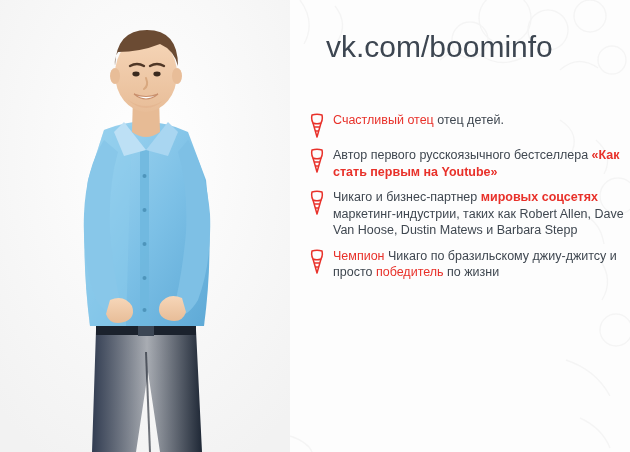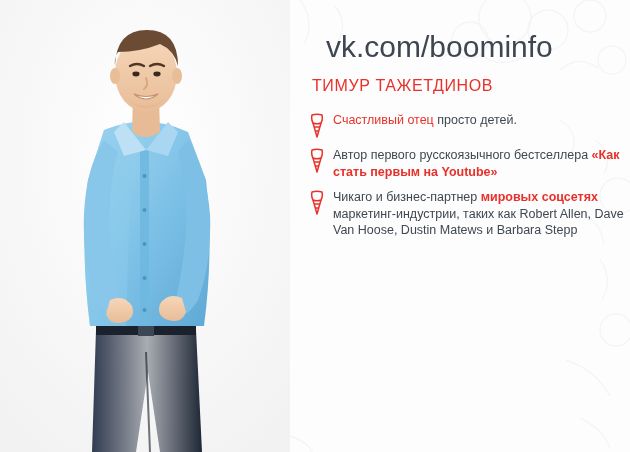--- a/index.html
+++ b/index.html
@@ -220,32 +220,31 @@
       <path d="M146 78 q3 8 -2 11" stroke="#d9a87f" stroke-width="2" fill="none" stroke-linecap="round"></path>
 
       <path d="M134 94 q12 10 24 0 q-12 5 -24 0 z" fill="#ffffff" stroke="#c98f6c" stroke-width="1.2"></path>
 
       <path d="M128 100 q18 12 36 0 q-18 16 -36 0 z" fill="#dfae88" opacity="0.45"></path>
     </svg>
   </div>
 
   <div class="content">
     <div class="headline">vk.com/boominfo</div>
-    <div class="subhead">ТИМУР ТАЖЕТДИНОВ</div>
     <div class="bullets" id="bullets">
         <div class="bullet">
           <span class="bullet-marker"><svg viewBox="0 0 22 26" width="22" height="26">
   <g fill="none" stroke="#e8312a" stroke-width="1.5" stroke-linejoin="round">
     <path d="M6 2 q5 -1.4 10 0 q1 5 -1 8 q-4 1.6 -8 0 q-2 -3 -1 -8 Z"></path>
     <path d="M7 10 L11 24 L15 10"></path>
     <path d="M8.2 14 L13.8 14"></path>
     <path d="M9.2 18 L12.8 18"></path>
   </g>
 </svg></span>
-          <span class="bullet-text"><span class="hl">Счастливый отец</span><span> просто детей.</span></span>
+          <span class="bullet-text"><span class="hl">Счастливый отец</span><span> отец детей.</span></span>
         </div>
         <div class="bullet">
           <span class="bullet-marker"><svg viewBox="0 0 22 26" width="22" height="26">
   <g fill="none" stroke="#e8312a" stroke-width="1.5" stroke-linejoin="round">
     <path d="M6 2 q5 -1.4 10 0 q1 5 -1 8 q-4 1.6 -8 0 q-2 -3 -1 -8 Z"></path>
     <path d="M7 10 L11 24 L15 10"></path>
     <path d="M8.2 14 L13.8 14"></path>
     <path d="M9.2 18 L12.8 18"></path>
   </g>
 </svg></span>
@@ -254,17 +253,28 @@
         <div class="bullet">
           <span class="bullet-marker"><svg viewBox="0 0 22 26" width="22" height="26">
   <g fill="none" stroke="#e8312a" stroke-width="1.5" stroke-linejoin="round">
     <path d="M6 2 q5 -1.4 10 0 q1 5 -1 8 q-4 1.6 -8 0 q-2 -3 -1 -8 Z"></path>
     <path d="M7 10 L11 24 L15 10"></path>
     <path d="M8.2 14 L13.8 14"></path>
     <path d="M9.2 18 L12.8 18"></path>
   </g>
 </svg></span>
           <span class="bullet-text"><span>Чикаго и бизнес-партнер </span><span class="hl-b">мировых соцсетях</span><span> маркетинг-индустрии, таких как Robert Allen, Dave Van Hoose, Dustin Matews и Barbara Stepp</span></span>
+        </div>
+        <div class="bullet">
+          <span class="bullet-marker"><svg viewBox="0 0 22 26" width="22" height="26">
+  <g fill="none" stroke="#e8312a" stroke-width="1.5" stroke-linejoin="round">
+    <path d="M6 2 q5 -1.4 10 0 q1 5 -1 8 q-4 1.6 -8 0 q-2 -3 -1 -8 Z"></path>
+    <path d="M7 10 L11 24 L15 10"></path>
+    <path d="M8.2 14 L13.8 14"></path>
+    <path d="M9.2 18 L12.8 18"></path>
+  </g>
+</svg></span>
+          <span class="bullet-text"><span class="hl">Чемпион</span><span> Чикаго по бразильскому джиу-джитсу и просто </span><span class="hl">победитель</span><span> по жизни</span></span>
         </div>
       </div>
   </div>
 
 </div>
 
 </body></html>

